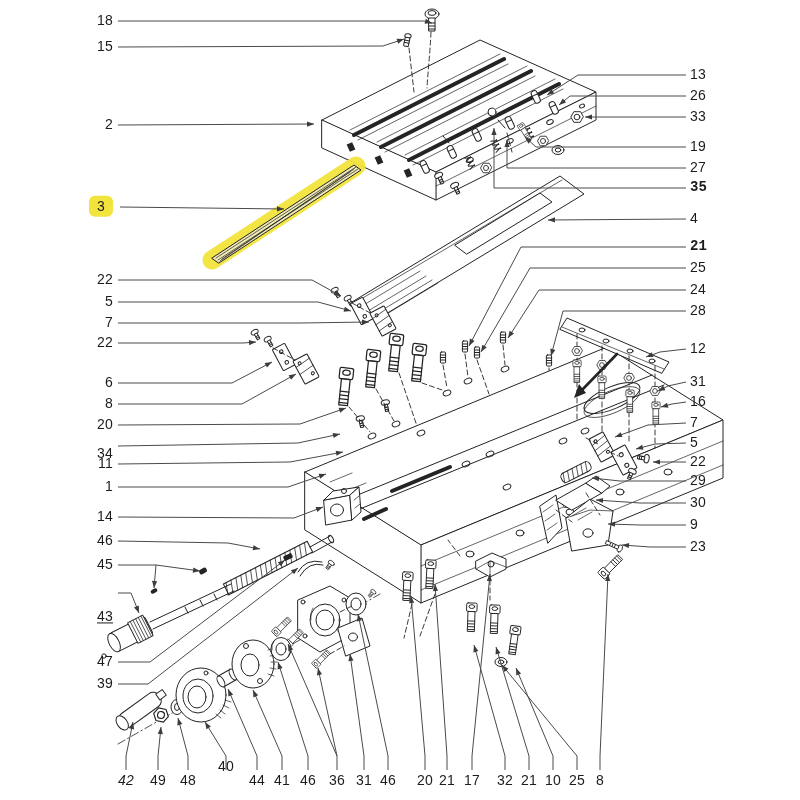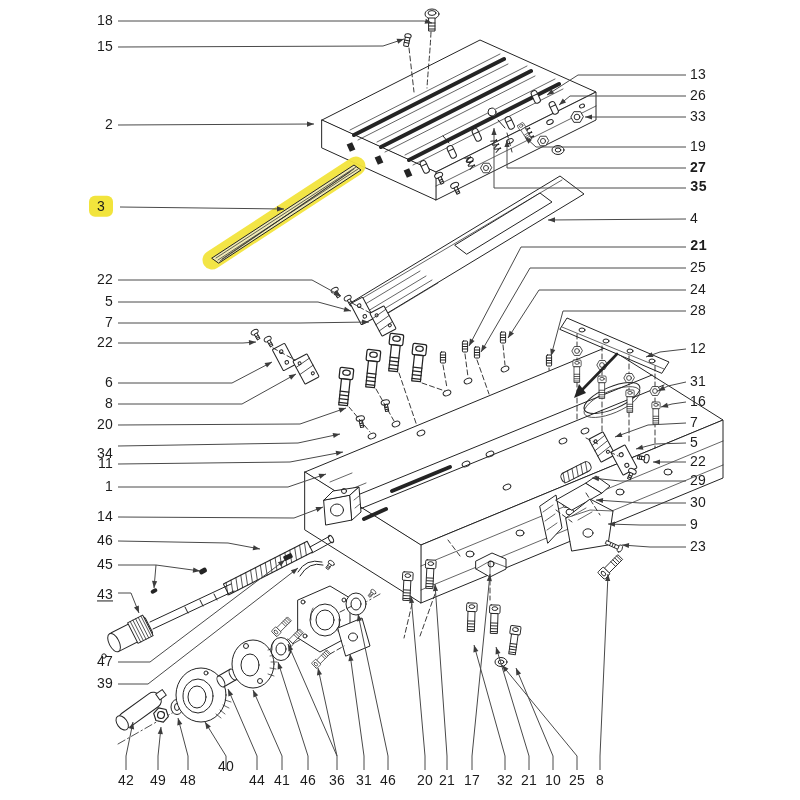--- a/index.html
+++ b/index.html
@@ -500,45 +500,45 @@
     <div class="callout left" style="left: 113px; top: 343px;">22</div>
     <div class="callout left" style="left: 113px; top: 383px;">6</div>
     <div class="callout left" style="left: 113px; top: 404px;">8</div>
     <div class="callout left" style="left: 113px; top: 425px;">20</div>
     <div class="callout left" style="left: 113px; top: 446px; margin-top: 8px;">34</div>
     <div class="callout left" style="left: 113px; top: 464px;">11</div>
     <div class="callout left" style="left: 113px; top: 487px;">1</div>
     <div class="callout left" style="left: 113px; top: 517px;">14</div>
     <div class="callout left" style="left: 113px; top: 541px;">46</div>
     <div class="callout left" style="left: 113px; top: 565px;">45</div>
-    <div class="callout left" style="left: 113px; top: 595px; text-decoration: underline;">43</div>
+    <div class="callout left" style="left: 113px; top: 617px; text-decoration: underline;">43</div>
     <div class="callout left" style="left: 113px; top: 662px;">47</div>
     <div class="callout left" style="left: 113px; top: 684px;">39</div>
     <div class="callout right" style="left: 690px; top: 75px;">13</div>
     <div class="callout right" style="left: 690px; top: 96px;">26</div>
     <div class="callout right" style="left: 690px; top: 117px;">33</div>
     <div class="callout right" style="left: 690px; top: 147px;">19</div>
-    <div class="callout right" style="left: 690px; top: 168px; font-weight: bold;">27</div>
+    <div class="callout right" style="left: 690px; top: 168px;">27</div>
     <div class="callout right bold" style="left: 690px; top: 188px;">35</div>
     <div class="callout right" style="left: 690px; top: 219px;">4</div>
     <div class="callout right bold" style="left: 690px; top: 247px;">21</div>
     <div class="callout right" style="left: 690px; top: 268px;">25</div>
     <div class="callout right" style="left: 690px; top: 290px;">24</div>
     <div class="callout right" style="left: 690px; top: 311px;">28</div>
     <div class="callout right" style="left: 690px; top: 349px;">12</div>
     <div class="callout right" style="left: 690px; top: 382px;">31</div>
     <div class="callout right" style="left: 690px; top: 402px; text-align: center;">16</div>
     <div class="callout right" style="left: 690px; top: 423px;">7</div>
     <div class="callout right" style="left: 690px; top: 443px;">5</div>
     <div class="callout right" style="left: 690px; top: 462px;">22</div>
     <div class="callout right" style="left: 690px; top: 481px;">29</div>
     <div class="callout right" style="left: 690px; top: 503px; text-align: right;">30</div>
     <div class="callout right" style="left: 690px; top: 525px;">9</div>
     <div class="callout right" style="left: 690px; top: 547px;">23</div>
-    <div class="callout bottom" style="left: 126px; top: 773px;">42</div>
+    <div class="callout bottom" style="left: 126px; top: 773px; font-style: italic;">42</div>
     <div class="callout bottom" style="left: 158px; top: 773px;">49</div>
     <div class="callout bottom" style="left: 188px; top: 773px;">48</div>
     <div class="callout bottom" style="left: 226px; top: 759px;">40</div>
     <div class="callout bottom" style="left: 257px; top: 773px;">44</div>
     <div class="callout bottom" style="left: 282px; top: 773px;">41</div>
     <div class="callout bottom" style="left: 308px; top: 773px;">46</div>
     <div class="callout bottom" style="left: 337px; top: 773px;">36</div>
     <div class="callout bottom" style="left: 364px; top: 773px;">31</div>
     <div class="callout bottom" style="left: 388px; top: 773px;">46</div>
     <div class="callout bottom" style="left: 425px; top: 773px;">20</div>

